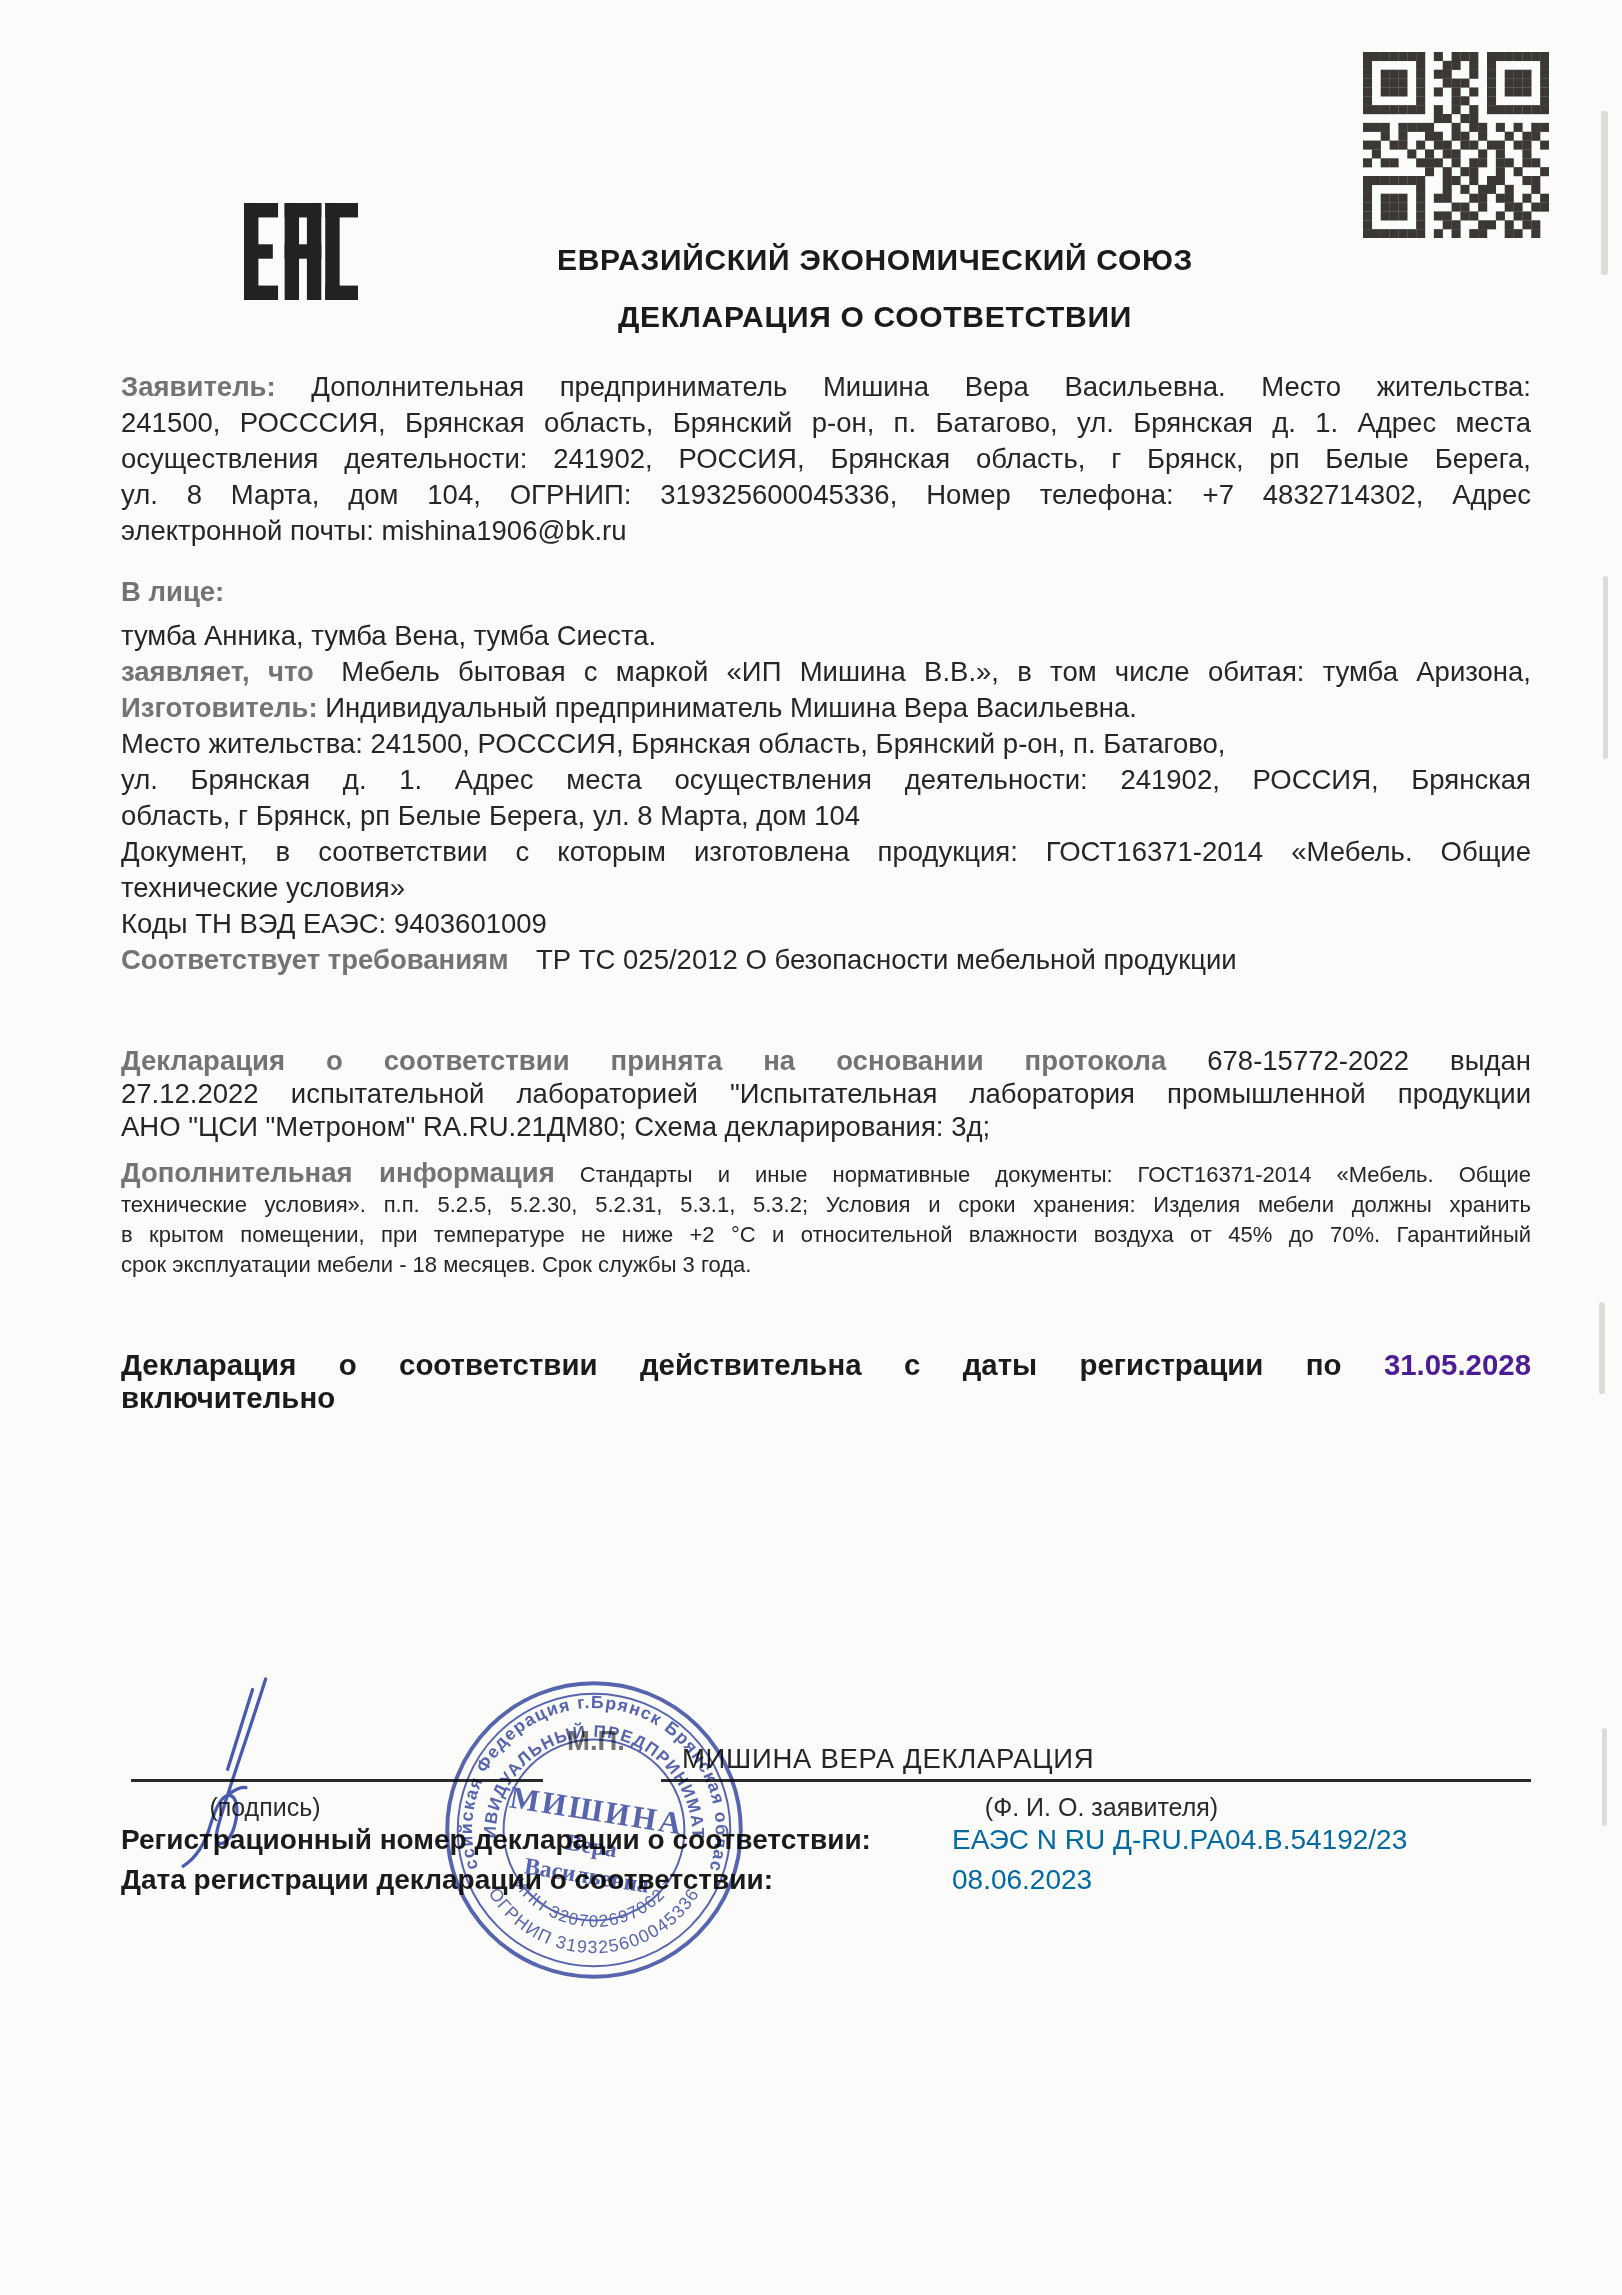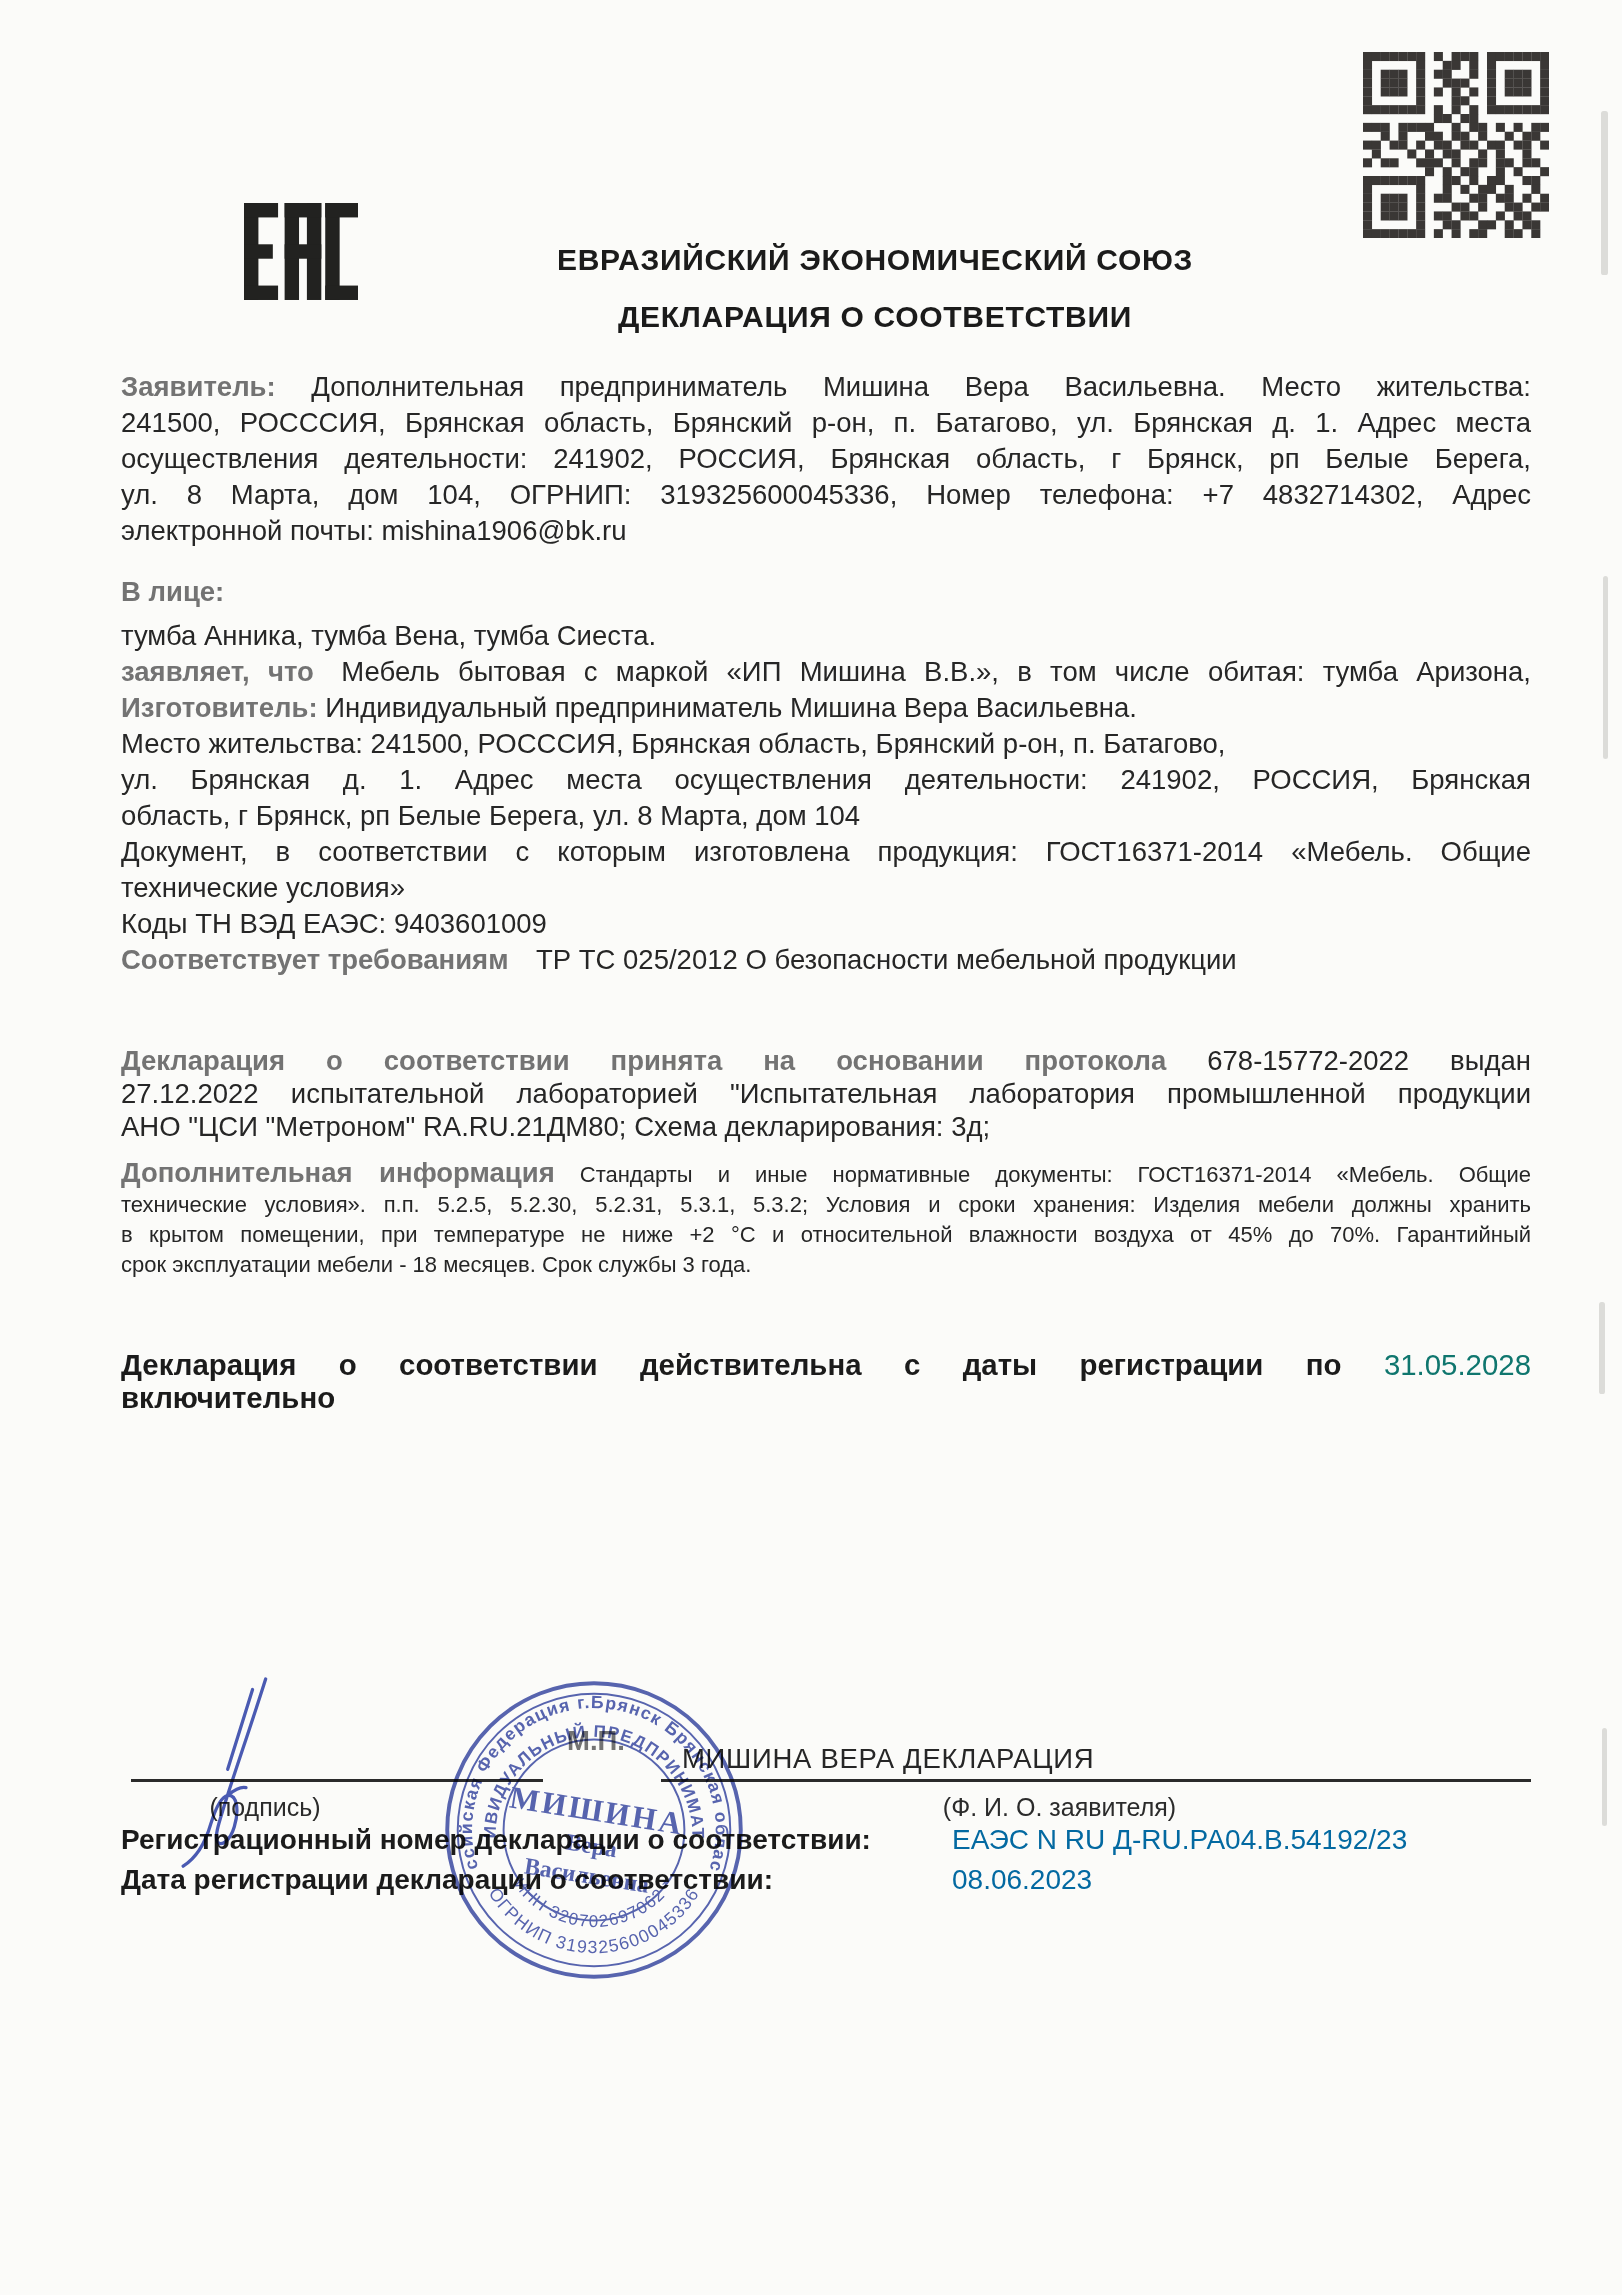--- a/index.html
+++ b/index.html
@@ -8,21 +8,21 @@
   .abs{position:absolute;}
   .para{position:absolute;left:121px;width:1410px;font-size:27.5px;line-height:36px;}
   .line{text-align:left;white-space:normal;}
   .line.j{text-align:justify;text-align-last:justify;}
   .lbl{font-weight:bold;color:#737373;}
   .gap-l{margin-left:27.5px;}
   .hdr{position:absolute;left:127px;width:1496px;text-align:center;
        font-weight:bold;color:#1b1b1b;font-size:30px;letter-spacing:0.7px;}
   .small-text{font-size:22px;}
   .validity{font-weight:bold;font-size:29.4px;line-height:33px;color:#1b1b1b;}
-  .validity .val{font-weight:normal;color:#0f766e;}
+  .validity .val{font-weight:bold;color:#4c1d95;}
   .sig-line{position:absolute;height:3.3px;background:#2b2b2b;}
   .caption{position:absolute;font-size:25px;text-align:center;color:#2b2b2b;}
   .reg-label{position:absolute;left:121px;font-size:28px;font-weight:bold;color:#1b1b1b;}
   .reg-value{position:absolute;left:952px;font-size:28px;color:#0369a1;}
   .artifact{position:absolute;background:#c3c3bf;opacity:.55;border-radius:2.6px;}
   .stamp-wrap{position:absolute;left:442px;top:1678px;width:304px;height:304px;
               mix-blend-mode:multiply;opacity:.88;}
   .sign-wrap{position:absolute;left:149px;top:1662px;width:177px;height:216px;
              mix-blend-mode:multiply;opacity:.92;}
   .qr-wrap{position:absolute;left:1363px;top:52px;width:186px;height:186px;}
@@ -345,21 +345,21 @@
     <div class="line">включительно</div>
   </div>
 
   <div class="abs lbl" style="left:567px;top:1725px;font-size:27.5px;">М.П.</div>
   <div class="abs" style="left:682px;top:1743px;font-size:27.5px;letter-spacing:0.7px;">МИШИНА ВЕРА ДЕКЛАРАЦИЯ</div>
 
   <div class="sig-line" style="left:131px;top:1779px;width:412px;"></div>
   <div class="sig-line" style="left:661px;top:1779px;width:870px;"></div>
 
   <div class="caption" style="left:157px;top:1793px;width:216px;">(подпись)</div>
-  <div class="caption" style="left:667px;top:1793px;width:785px;">(Ф. И. О. заявителя)</div>
+  <div class="caption" style="left:681px;top:1793px;width:785px;padding-left:28px;">(Ф. И. О. заявителя)</div>
 
   <div class="reg-label" style="top:1824px;">Регистрационный номер декларации о соответствии:</div>
   <div class="reg-value" style="top:1824px;">ЕАЭС N RU Д-RU.РА04.В.54192/23</div>
   <div class="reg-label" style="top:1864px;">Дата регистрации декларации о соответствии:</div>
   <div class="reg-value" style="top:1864px;">08.06.2023</div>
 
   <div class="sign-wrap">
     <svg width="177" height="216" viewBox="0 0 270 330">
       <g fill="none" stroke="#3b4db0" stroke-width="5" stroke-linecap="round">
         <path d="M 178 26 C 156 96 128 176 114 222 C 106 248 100 266 104 274 C 110 284 124 272 130 252 C 138 226 134 202 120 204 C 108 206 100 228 94 248 C 86 276 74 298 52 312"></path>

